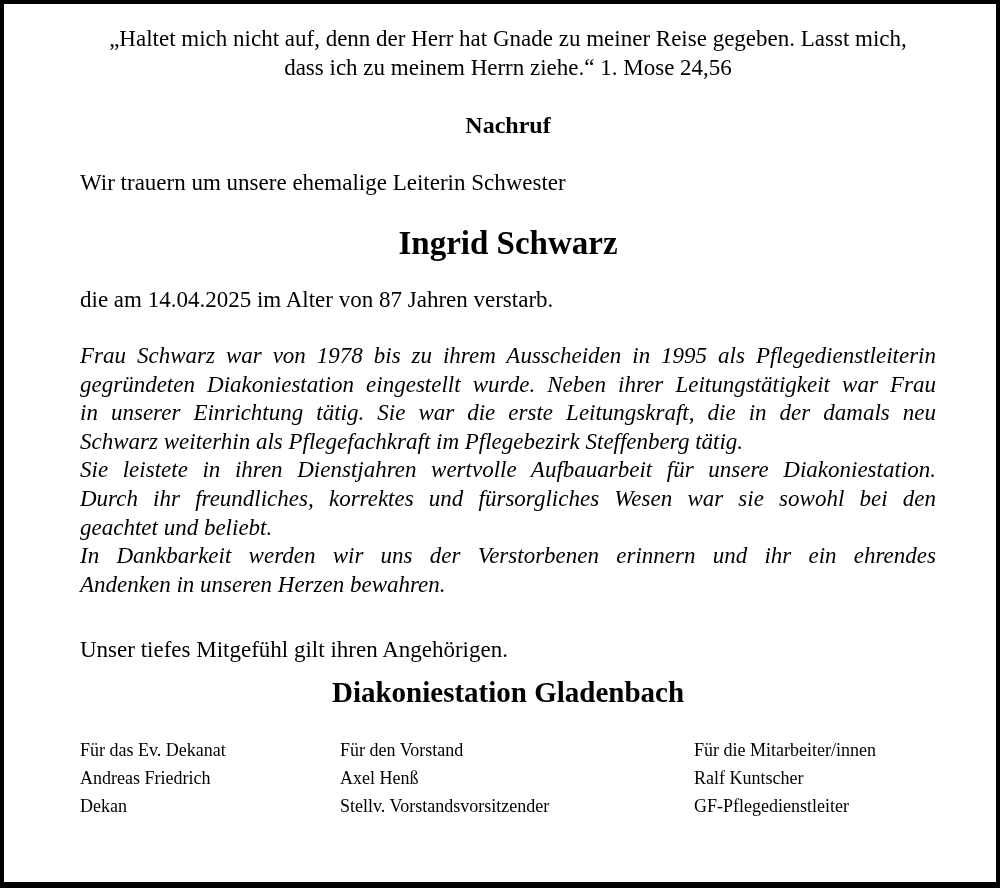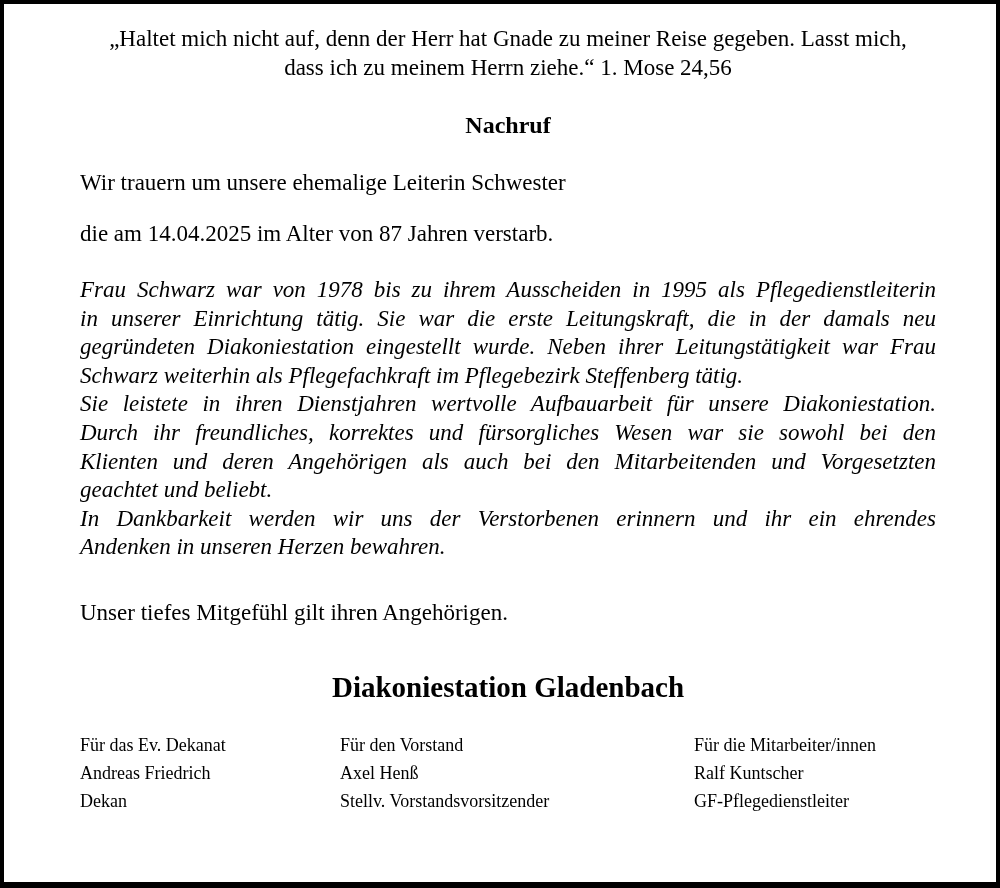--- a/index.html
+++ b/index.html
@@ -56,21 +56,21 @@
   }
   .body-block .line { line-height: 28.6px; }
   .jline { text-align: justify; text-align-last: justify; }
   .lline { text-align: left; }
   .condolence {
     margin-top: 36px;
     font-size: 23px;
     line-height: 29px;
   }
   .organization {
-    margin-top: 42px;
+    margin-top: 10px;
     text-align: center;
     font-size: 29px;
     font-weight: bold;
     line-height: 36px;
   }
   .signatures {
     margin-top: 26px;
     display: grid;
     grid-template-columns: 260px 354px 1fr;
     font-size: 18px;
@@ -84,31 +84,31 @@
 
   <div class="quote">
     <div class="quote-line">„Haltet mich nicht auf, denn der Herr hat Gnade zu meiner Reise gegeben. Lasst mich,</div>
     <div class="quote-line">dass ich zu meinem Herrn ziehe.“ 1. Mose 24,56</div>
   </div>
 
   <div class="heading">Nachruf</div>
 
   <div class="intro">Wir trauern um unsere ehemalige Leiterin Schwester</div>
 
+  <div class="deceased-name">Ingrid Schwarz</div>
 
   <div class="death-line">die am 14.04.2025 im Alter von 87 Jahren verstarb.</div>
 
   <div class="body-block">
     <div class="line jline">Frau Schwarz war von 1978 bis zu ihrem Ausscheiden in 1995 als Pflegedienstleiterin</div>
+    <div class="line jline">gegründeten Diakoniestation eingestellt wurde. Neben ihrer Leitungstätigkeit war Frau</div>
     <div class="line jline">in unserer Einrichtung tätig. Sie war die erste Leitungskraft, die in der damals neu</div>
-    <div class="line jline">gegründeten Diakoniestation eingestellt wurde. Neben ihrer Leitungstätigkeit war Frau</div>
     <div class="line lline">Schwarz weiterhin als Pflegefachkraft im Pflegebezirk Steffenberg tätig.</div>
     <div class="line jline">Sie leistete in ihren Dienstjahren wertvolle Aufbauarbeit für unsere Diakoniestation.</div>
     <div class="line jline">Durch ihr freundliches, korrektes und fürsorgliches Wesen war sie sowohl bei den</div>
-    <div class="line jline">Klienten und deren Angehörigen als auch bei den Mitarbeitenden und Vorgesetzten</div>
     <div class="line lline">geachtet und beliebt.</div>
     <div class="line jline">In Dankbarkeit werden wir uns der Verstorbenen erinnern und ihr ein ehrendes</div>
     <div class="line lline">Andenken in unseren Herzen bewahren.</div>
   </div>
 
   <div class="condolence">Unser tiefes Mitgefühl gilt ihren Angehörigen.</div>
 
   <div class="organization">Diakoniestation Gladenbach</div>
 
   <div class="signatures">

